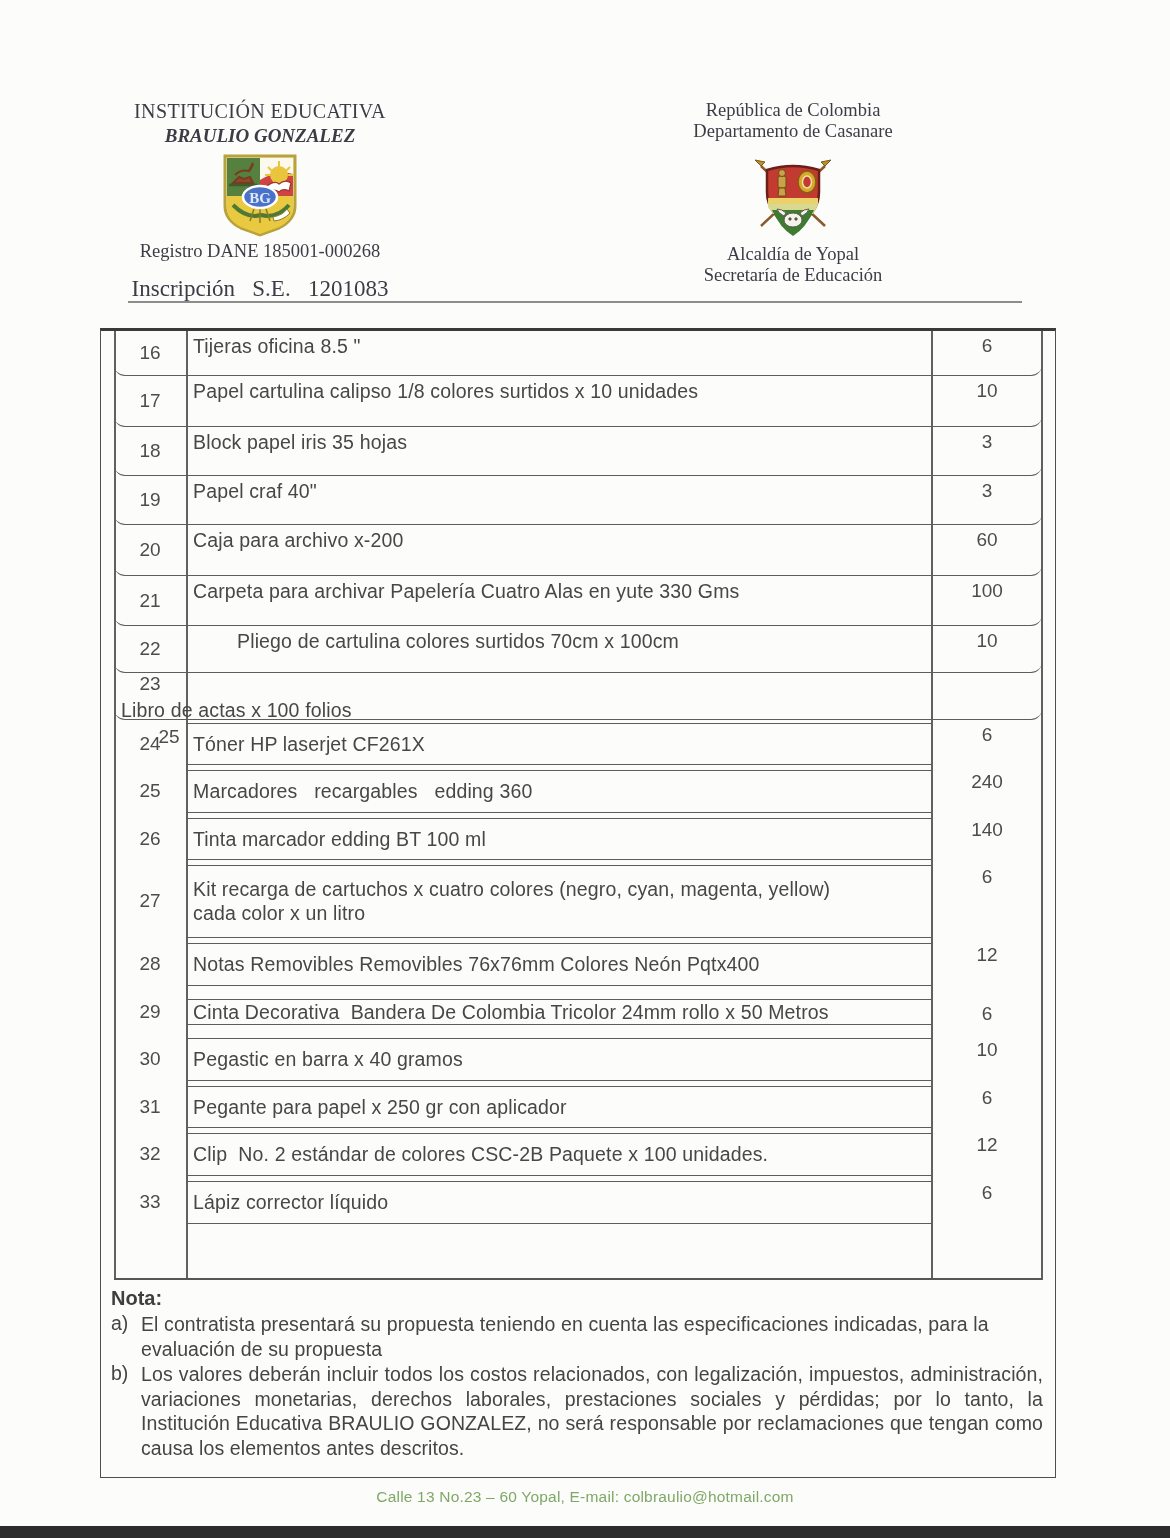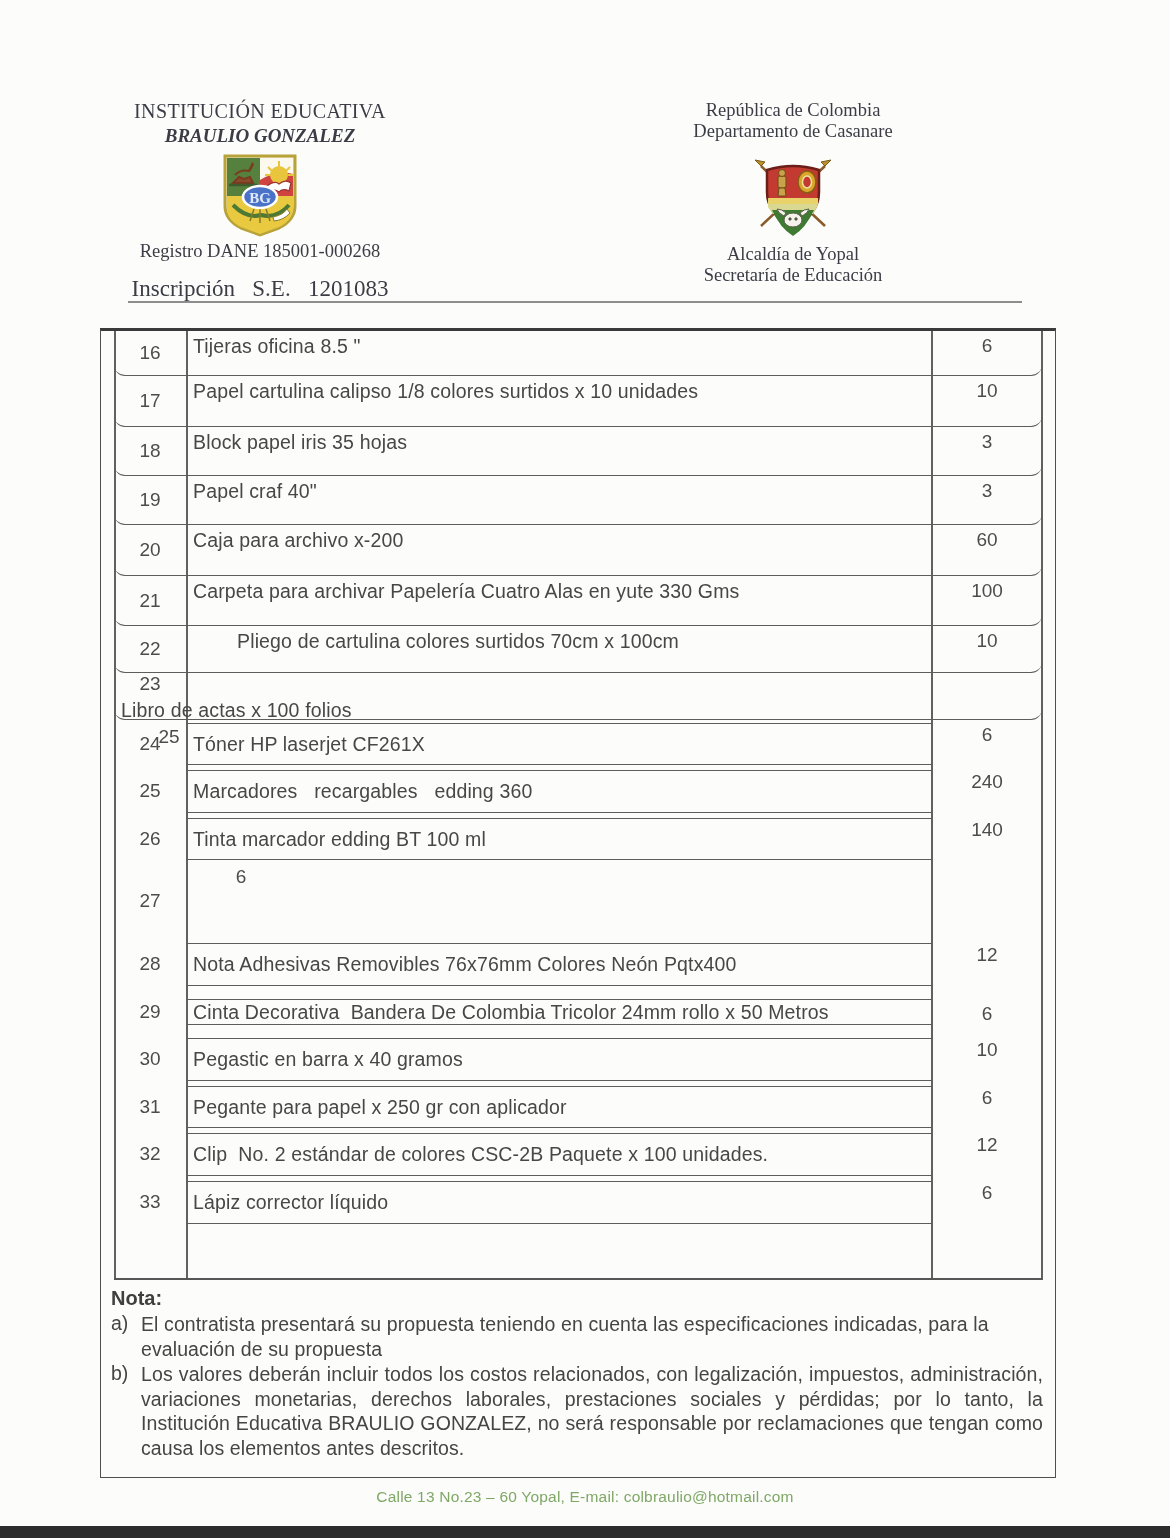--- a/index.html
+++ b/index.html
@@ -177,25 +177,27 @@
           <div class="cell-desc">Marcadores   recargables   edding 360</div>
           <div class="cell-qty">240</div>
         </div>
         <div class="row b2" style="height: 47px;">
           <div class="cell-no">26</div>
           <div class="cell-desc">Tinta marcador edding BT 100 ml</div>
           <div class="cell-qty">140</div>
         </div>
         <div class="row b2" style="height: 78px;">
           <div class="cell-no">27</div>
+          <div class="cell-desc">Kit recarga de cartuchos x cuatro colores (negro, cyan, magenta, yellow)
+cada color x un litro</div>
           <div class="cell-qty">6</div>
         </div>
         <div class="row b2" style="height: 48px;">
           <div class="cell-no">28</div>
-          <div class="cell-desc">Nota Adhesivas Removibles 76x76mm Colores Neón Pqtx400</div>
+          <div class="cell-desc">Notas Removibles Removibles 76x76mm Colores Neón Pqtx400</div>
           <div class="cell-qty">12</div>
         </div>
         <div class="row b2" style="height: 47px; align-items: center;">
           <div class="cell-no">29</div>
           <div class="cell-desc">Cinta Decorativa  Bandera De Colombia Tricolor 24mm rollo x 50 Metros</div>
           <div class="cell-qty">6</div>
         </div>
         <div class="row b2" style="height: 48px;">
           <div class="cell-no">30</div>
           <div class="cell-desc">Pegastic en barra x 40 gramos</div>

